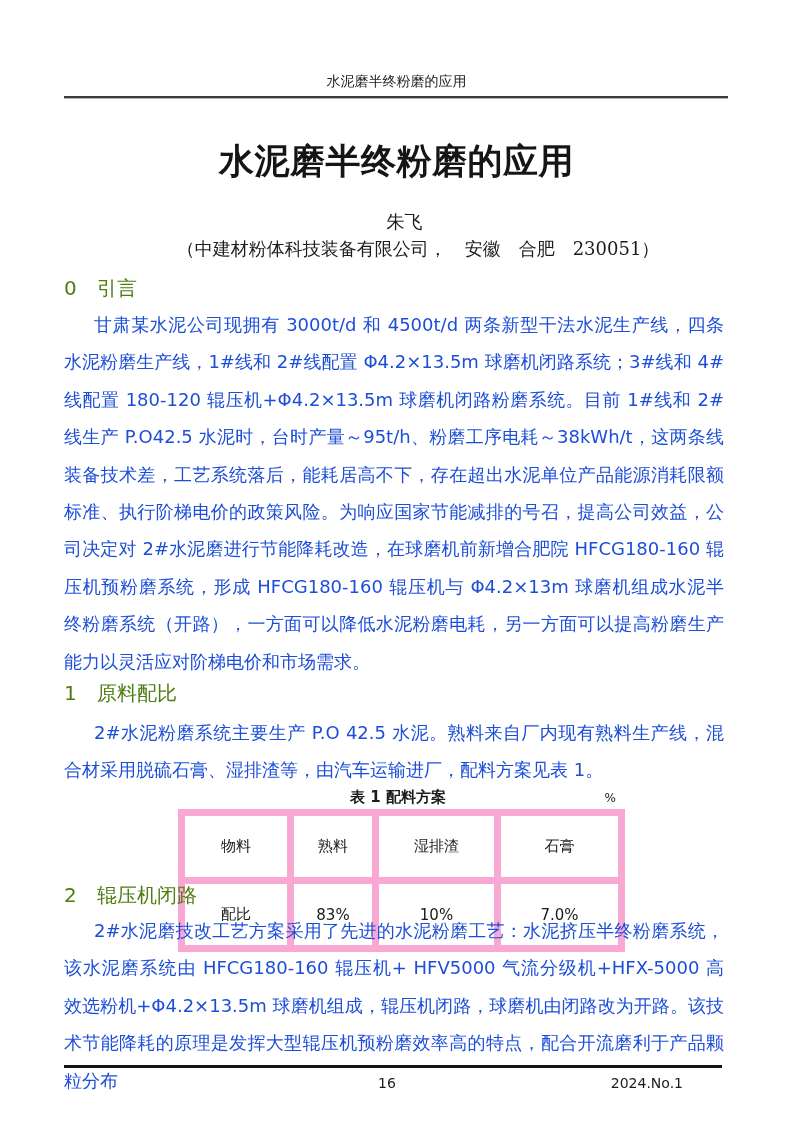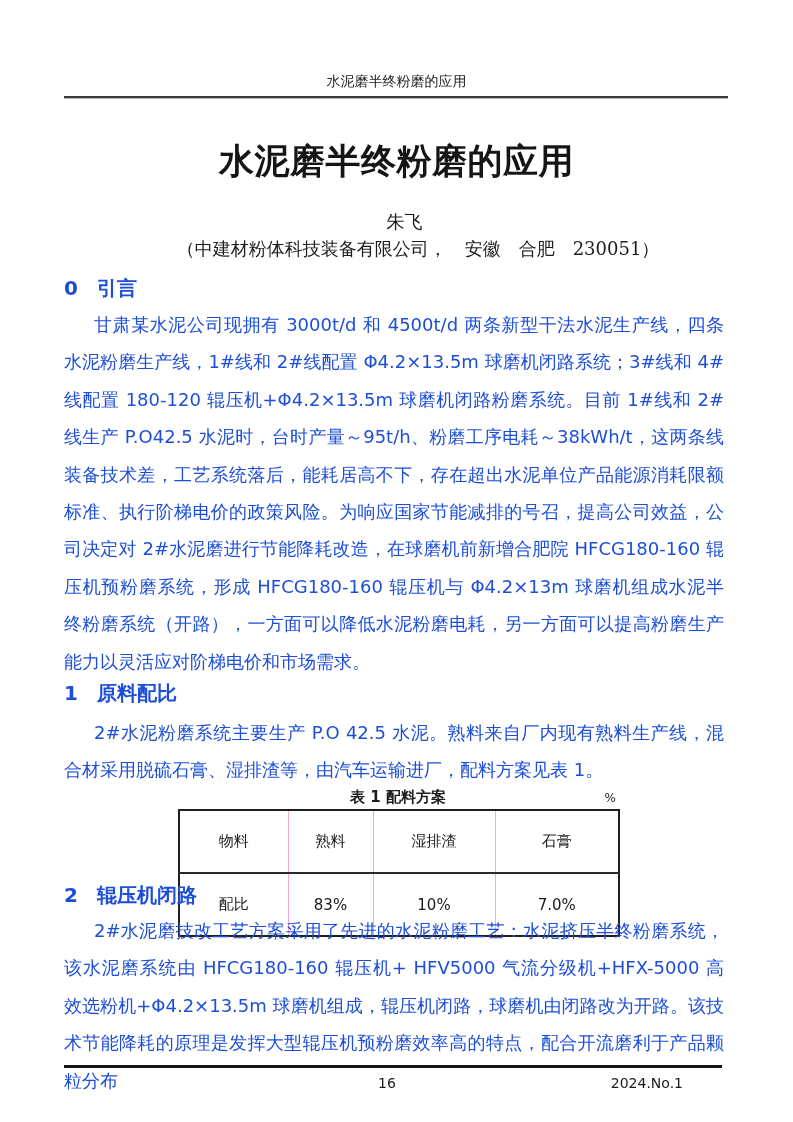--- a/index.html
+++ b/index.html
@@ -61,24 +61,24 @@
     font-size: 18px;
     line-height: 24px;
     padding-left: 43px;
   }
 
   
   .section-heading {
     position: absolute;
     left: 64px;
     font-family: "DejaVu Sans", sans-serif;
-    font-weight: bold;
+    font-weight: normal;
     font-size: 20px;
     line-height: 26px;
-    color: #1d4ed8;
+    color: #4d7c0f;
   }
   .sec-num { display: inline-block; min-width: 33px; }
   #heading-0 { top: 262px; }
   #heading-1 { top: 667px; }
   #heading-2 { top: 869px; }
 
   
   .para {
     position: absolute;
     left: 64px;
@@ -117,21 +117,21 @@
     top: 796px; left: 178px;
     width: 440px;
     border-collapse: collapse;
     table-layout: fixed;
     font-family: "DejaVu Sans", sans-serif;
     font-size: 15px;
     color: #1a1a1a;
     border: 2px solid #1f1f1f;
   }
   table.data-table td {
-    border: 1px solid #f9a8d4;
+    border: 7px solid #f9a8d4;
     text-align: center;
     height: 29px;
     padding: 16px;
   }
   table.data-table tr.header-row td { border-bottom: 2px solid #2a2a2a; }
 
   
   .footer-rule {
     position: absolute;
     top: 1052px; left: 64px; width: 658px;

